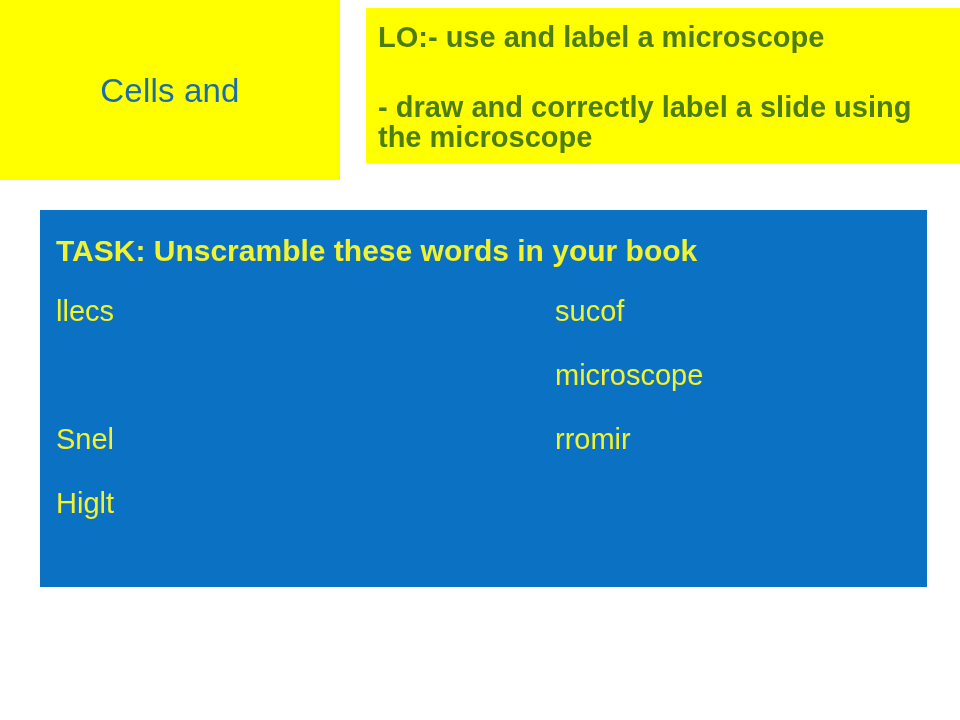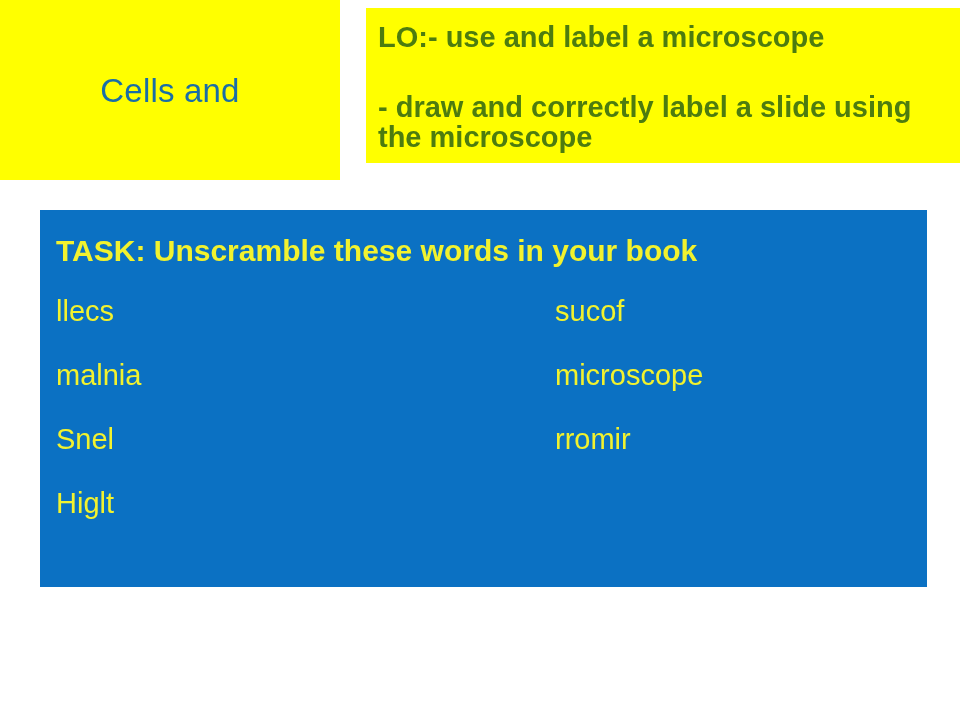--- a/index.html
+++ b/index.html
@@ -113,21 +113,20 @@
 </div>
 
 <div id="task-box">
   <div id="task-heading">TASK: Unscramble these words in your book</div>
 
   <div class="word-row">
     <span class="word-cell left">llecs</span>
     <span class="word-cell right">sucof</span>
   </div>
   <div class="word-row">
-    <span class="word-cell left">malnia</span>
     <span class="word-cell right">microscope</span>
   </div>
   <div class="word-row">
     <span class="word-cell left">Snel</span>
     <span class="word-cell right">rromir</span>
   </div>
   <div class="word-row">
     <span class="word-cell left">Higlt</span>
   </div>
 </div>

